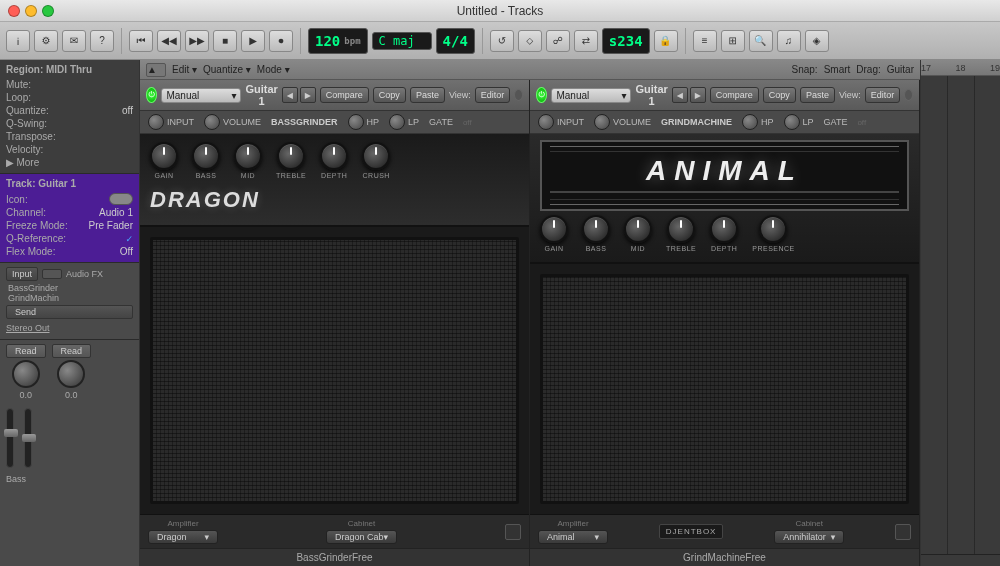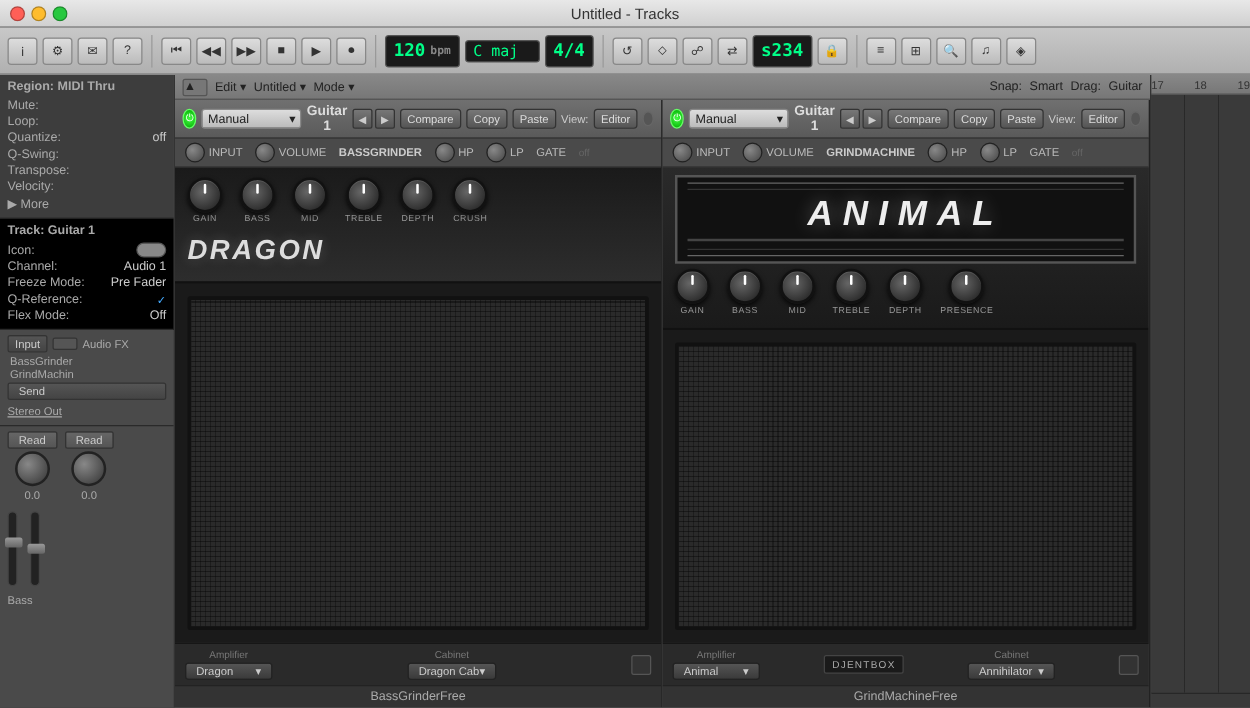--- a/index.html
+++ b/index.html
@@ -157,21 +157,21 @@
     .sidebar-row {
       display: flex;
       align-items: center;
       justify-content: space-between;
       padding: 1px 0;
       font-size: 10px;
     }
     .sidebar-label { color: #aaa; }
     .sidebar-value { color: #ccc; }
     .sidebar-track {
-      background: #000000;
+      background: #4c1d95;
       padding: 4px 6px;
       border-bottom: 1px solid #2a2a2a;
     }
     .sidebar-track-title {
       color: #aaa;
       font-size: 10px;
       font-weight: bold;
       margin-bottom: 3px;
     }
     .io-section {
@@ -729,21 +729,21 @@
       </div>
     </div>
     <div style="padding:2px 6px;font-size:9px;color:#aaa;">Bass</div>
   </div>
 
   <div class="content-area">
 
     <div class="content-top-bar">
       <div style="width:20px;height:14px;background:#777;border:1px solid #555;border-radius:2px;">▲</div>
       <span style="cursor:pointer;">Edit ▾</span>
-      <span style="cursor:pointer;">Untitled ▾</span>
+      <span style="cursor:pointer;">Quantize ▾</span>
       <span style="cursor:pointer;">Mode ▾</span>
       <div style="flex:1;"></div>
       <span>Snap:</span>
       <span style="cursor:pointer;">Smart</span>
       <span>Drag:</span>
       <span style="cursor:pointer;">Guitar</span>
     </div>
 
     <div class="plugin-area">
 

